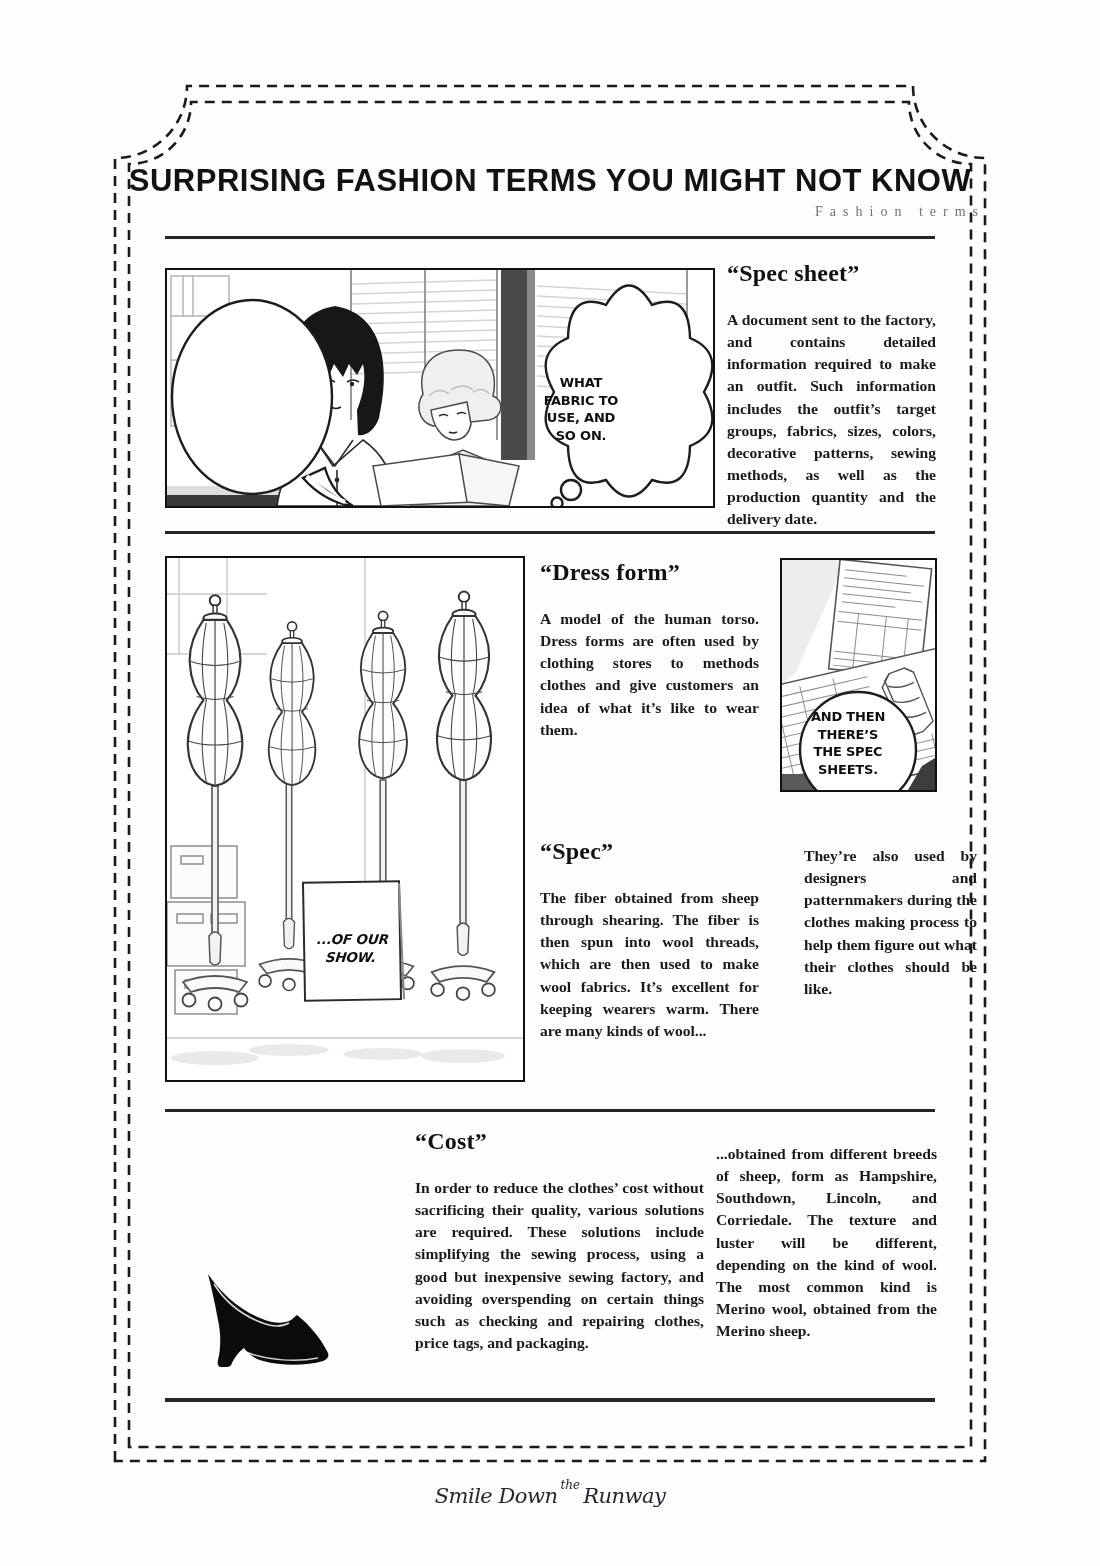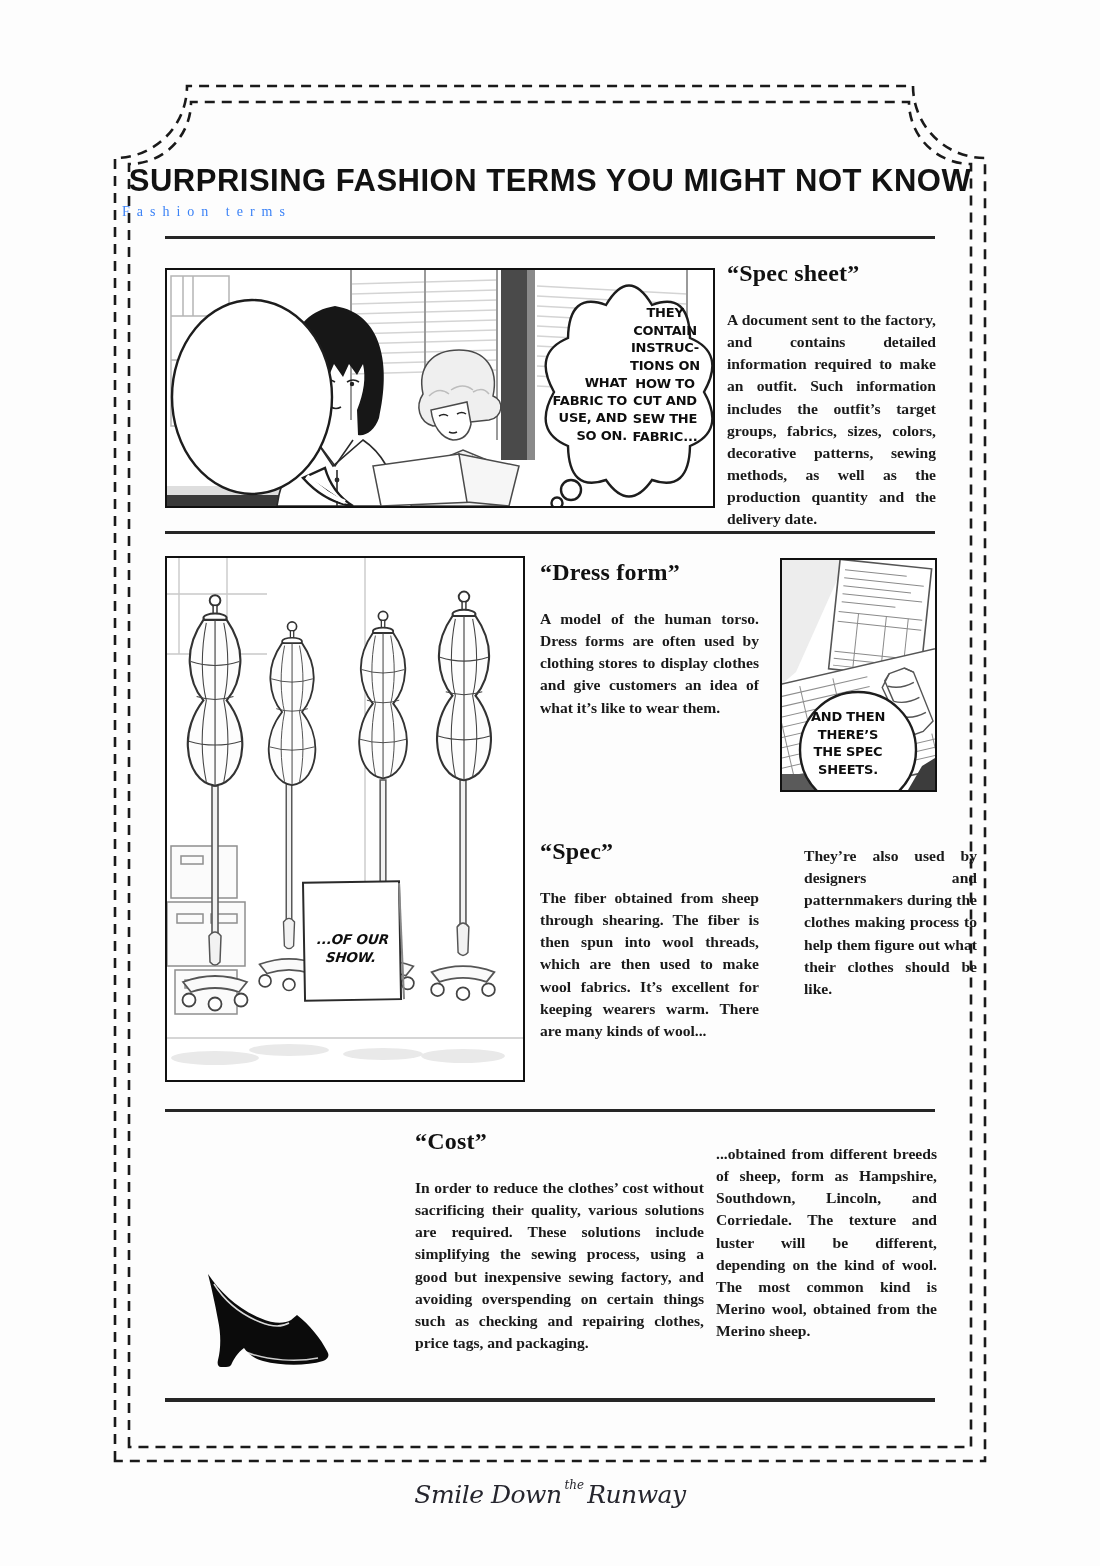--- a/index.html
+++ b/index.html
@@ -5,39 +5,39 @@
   html,body{margin:0;padding:0;background:#ffffff;}
   #page{position:relative;width:1100px;height:1566px;background:#fdfdfd;overflow:hidden;
         font-family:"Liberation Serif",serif;color:#161616;}
   .abs{position:absolute;}
   
   #frame-svg{position:absolute;left:0;top:0;}
   
   .title{left:115px;top:163px;width:870px;text-align:center;
          font-family:"Liberation Sans",sans-serif;font-weight:700;font-size:31px;
          letter-spacing:.5px;color:#121212;}
-  .subtitle{left:115px;top:204px;width:870px;text-align:left;
+  .subtitle{left:115px;top:204px;width:870px;text-align:right;
             font-family:"Liberation Serif",serif;font-size:14px;letter-spacing:7px;
-            color:#3b82f6;padding-left:7px;box-sizing:border-box;}
+            color:#737373;padding-left:7px;box-sizing:border-box;}
   .rule{left:165px;width:770px;height:3px;background:#262626;}
   
   .heading{font-family:"Liberation Serif",serif;font-weight:700;font-size:24px;
            letter-spacing:.2px;color:#111;}
   .para{font-family:"Liberation Serif",serif;font-weight:700;font-size:15.6px;
         line-height:1.42;text-align:justify;color:#1a1a1a;margin-top:22px;}
   
   .panel{border:2px solid #111;background:#fff;box-sizing:border-box;}
   .comic{font-family:"DejaVu Sans",sans-serif;font-weight:700;font-size:13px;
          line-height:1.36;text-align:center;white-space:pre-line;color:#0e0e0e;
          letter-spacing:-.2px;}
   .sign-text{font-style:italic;transform:skewX(-6deg);font-size:13.5px;}
   
   .logo{left:0;top:1478px;width:1100px;text-align:center;color:#26262e;
         font-family:"DejaVu Serif",serif;font-style:italic;}
-  .logo .big{font-size:25px;letter-spacing:-.5px;}
+  .logo .big{font-size:21px;letter-spacing:-.5px;}
   .logo .small{font-size:12px;vertical-align:14px;margin:16px 3px;font-style:italic;}
 </style>
 </head>
 <body>
 
 <div id="page">
 
   <svg id="frame-svg" width="1100" height="1566" viewBox="0 0 1100 1566">
     <path d="M115,1461 L115,158 A72,72 0 0 0 187,86 L913,86 A72,72 0 0 0 985,158 L985,1461 Z" fill="none" stroke="#1a1a1a" stroke-width="2.6" stroke-dasharray="10 7"></path>
     <path d="M129,1447 L129,164 A62,62 0 0 0 191,102 L909,102 A62,62 0 0 0 971,164 L971,1447 Z" fill="none" stroke="#1a1a1a" stroke-width="2.6" stroke-dasharray="10 7"></path>
@@ -135,29 +135,21 @@
         <path d="M140,206 C154,220 166,228 178,232" stroke="#ffffff" stroke-width="4"></path>
       </g>
 
       <g stroke="#1d1d1d" stroke-width="2.4">
         <circle cx="404" cy="220" r="10" fill="#ffffff"></circle>
         <circle cx="390" cy="233" r="5.5" fill="#ffffff"></circle>
         <path d="M537,122 Q559,161 523,176 Q522,223 485,210 Q462,243 439,210 Q402,223 401,176 Q365,161 387,122 Q365,83 401,68 Q402,21 439,35 Q462,-4 485,35 Q522,21 523,68 Q559,83 537,122 Z" fill="#ffffff"></path>
       </g>
     </svg>
 
-    <div class="abs comic" style="left:452px;top:34px;width:92px;">THEY
-CONTAIN
-INSTRUC-
-TIONS ON
-HOW TO
-CUT AND
-SEW THE
-FABRIC...</div>
-    <div class="abs comic" style="left:368px;top:104px;width:92px;text-align:right;">WHAT
+    <div class="abs comic" style="left:368px;top:104px;width:92px;">WHAT
 FABRIC TO
 USE, AND
 SO ON.</div>
   </div>
 
   <div class="abs" style="left:727px;top:260px;width:209px;">
     <div class="heading">“Spec sheet”</div>
     <div class="para">A document sent to the factory, and contains detailed information required to make an outfit. Such information includes the outfit’s target groups, fabrics, sizes, colors, decorative patterns, sewing methods, as well as the production quantity and the delivery date.</div>
   </div>
 
@@ -229,21 +221,21 @@
         <rect x="137" y="324" width="96" height="118" fill="#ffffff" stroke="#2a2a2a" stroke-width="2"></rect>
         <line x1="233" y1="326" x2="236" y2="442" stroke="#888" stroke-width="2"></line>
       </g>
     </svg>
     <div class="abs comic sign-text" style="left:135px;top:372px;width:100px;">...OF OUR
 SHOW.</div>
   </div>
 
   <div class="abs" style="left:540px;top:559px;width:219px;">
     <div class="heading">“Dress form”</div>
-    <div class="para">A model of the human torso. Dress forms are often used by clothing stores to display clothes and give customers an idea of what it’s like to wear them.</div>
+    <div class="para">A model of the human torso. Dress forms are often used by clothing stores to methods clothes and give customers an idea of what it’s like to wear them.</div>
   </div>
 
   <div class="abs panel" style="left:780px;top:558px;width:157px;height:234px;">
     <svg width="153" height="230" viewBox="0 0 153 230" style="display:block;">
       <rect x="0" y="0" width="153" height="230" fill="#ffffff"></rect>
       <polygon points="0,0 64,0 14,112 0,124" fill="#ededed"></polygon>
 
       <g transform="rotate(6 100 60)">
         <rect x="52" y="4" width="92" height="110" fill="#ffffff" stroke="#555" stroke-width="1.6"></rect>
         <g stroke="#8a8a8a" stroke-width="1">

